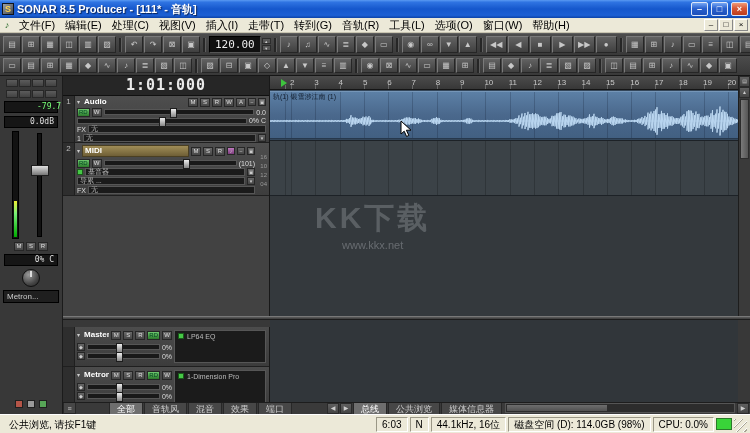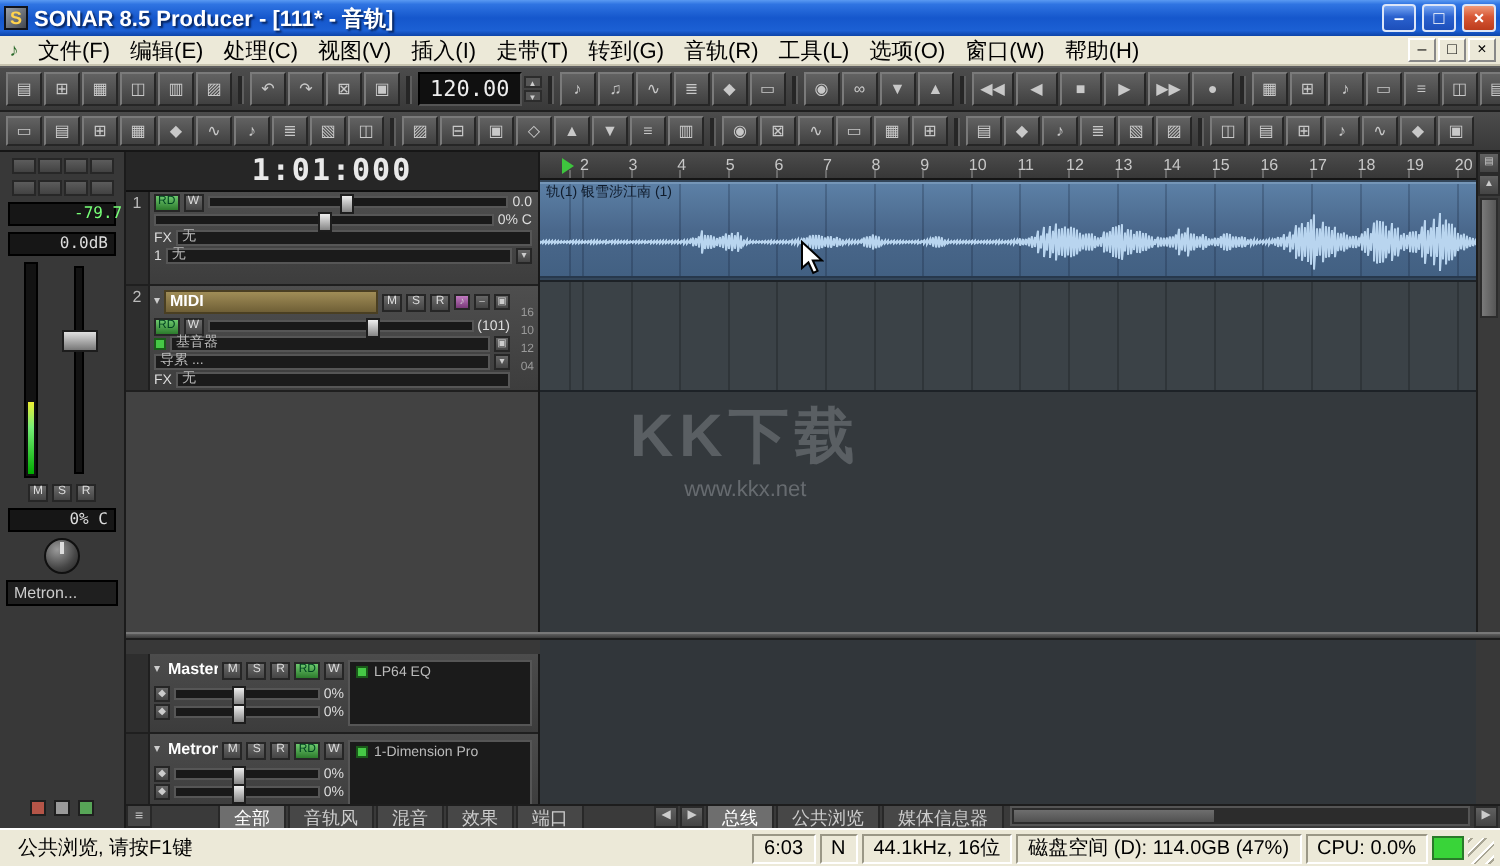--- a/index.html
+++ b/index.html
@@ -334,20 +334,31 @@
     </div>
   </div>
 
   <div class="trackpane">
     <div class="headers">
       <div class="time-display">1:01:000</div>
 
       <div class="track-strip" style="height:47px">
         <div class="tnum">1</div>
         <div class="tbody">
+          <div class="trow title">
+            <span class="twidget">▾</span>
+            <span class="tname">Audio</span>
+            <span class="mbtn">M</span>
+            <span class="mbtn">S</span>
+            <span class="mbtn">R</span>
+            <span class="mbtn">W</span>
+            <span class="mbtn">A</span>
+            <span class="mini">–</span>
+            <span class="mini">▣</span>
+          </div>
           <div class="trow">
             <span class="mbtn rd">RD</span>
             <span class="mbtn">W</span>
             <div class="hslider">
                 <div class="hthumb" style="left:44%"></div>
               </div>
             <span class="tval">0.0</span>
           </div>
           <div class="trow">
             <div class="hslider">
@@ -571,19 +582,19 @@
       <div class="hthumb2"></div>
     </div>
     <span class="arrowbtn">▶</span>
   </div>
 
   <div class="statusbar">
     <span class="spanel help">公共浏览, 请按F1键</span>
     <span class="spanel">6:03</span>
     <span class="spanel">N</span>
     <span class="spanel">44.1kHz, 16位</span>
-    <span class="spanel">磁盘空间 (D): 114.0GB (47%)</span>
+    <span class="spanel">磁盘空间 (D): 114.0GB (98%)</span>
     <span class="spanel">CPU: 0.0%</span>
     <span class="led"></span>
     <span class="grip"></span>
   </div>
 
 </div>
 
 </body></html>

